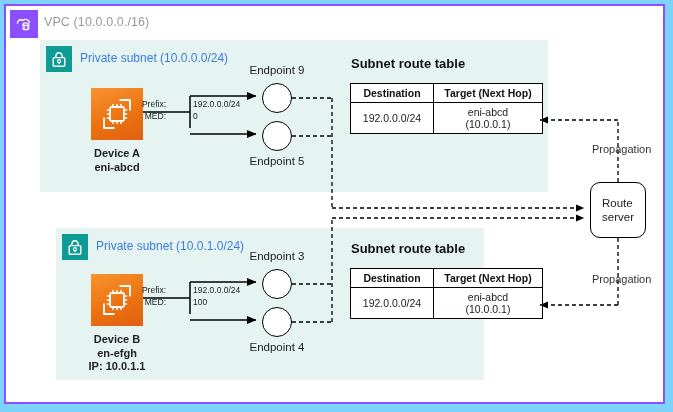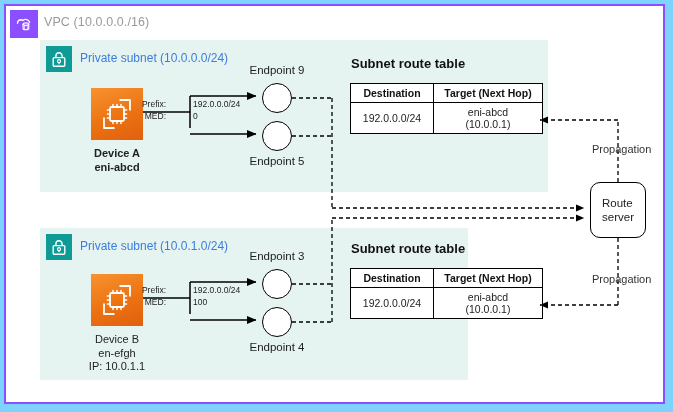--- a/index.html
+++ b/index.html
@@ -29,21 +29,21 @@
     position:absolute;left:38px;top:9px;
     font-size:12.5px;color:#9a9a9a;letter-spacing:.1px;
     white-space:nowrap;
   }
   
   .subnet{
     position:absolute;
     background:#e6f4f1;
   }
   .subnet-a{left:40px;top:40px;width:508px;height:152px;}
-  .subnet-b{left:40px;top:228px;width:428px;height:152px;}
+  .subnet-b{left:56px;top:228px;width:428px;height:152px;}
   .subnet-icon{
     position:absolute;left:6px;top:6px;width:26px;height:26px;
     background:#0e9b95;
     display:flex;align-items:center;justify-content:center;
   }
   .subnet-title{
     position:absolute;left:40px;top:11px;
     font-size:12px;color:#3b7ddb;white-space:nowrap;text-align:center;
   }
   
@@ -193,21 +193,21 @@
       <path d="M17.5 34H7V23.5" fill="none" stroke="#ffffff" stroke-width="1.8" stroke-linejoin="round"></path>
       <rect x="13" y="13" width="14" height="14" rx="1.5" fill="none" stroke="#ffffff" stroke-width="1.8"></rect>
       <g stroke="#ffffff" stroke-width="1.5" stroke-linecap="round">
         <path d="M16 13v-2.6M20 13v-2.6M24 13v-2.6"></path>
         <path d="M16 27v2.6M20 27v2.6M24 27v2.6"></path>
         <path d="M13 16h-2.6M13 20h-2.6M13 24h-2.6"></path>
         <path d="M27 16h2.6M27 20h2.6M27 24h2.6"></path>
       </g>
     </svg>
   </div>
-  <div class="device-label" style="left:57px;top:333px;">
+  <div class="device-label" style="left:57px;top:333px;font-weight:bold;">
     <div>Device B</div>
     <div>en-efgh</div>
     <div>IP: 10.0.1.1</div>
   </div>
 
   <div class="pm-wrap">
     <div class="pm-key" style="left:128px;top:285px;width:38px;">Prefix:</div>
     <div class="pm-val" style="left:193px;top:285px;">192.0.0.0/24</div>
     <div class="pm-key" style="left:128px;top:297px;width:38px;">MED:</div>
     <div class="pm-val" style="left:193px;top:297px;">100</div>

